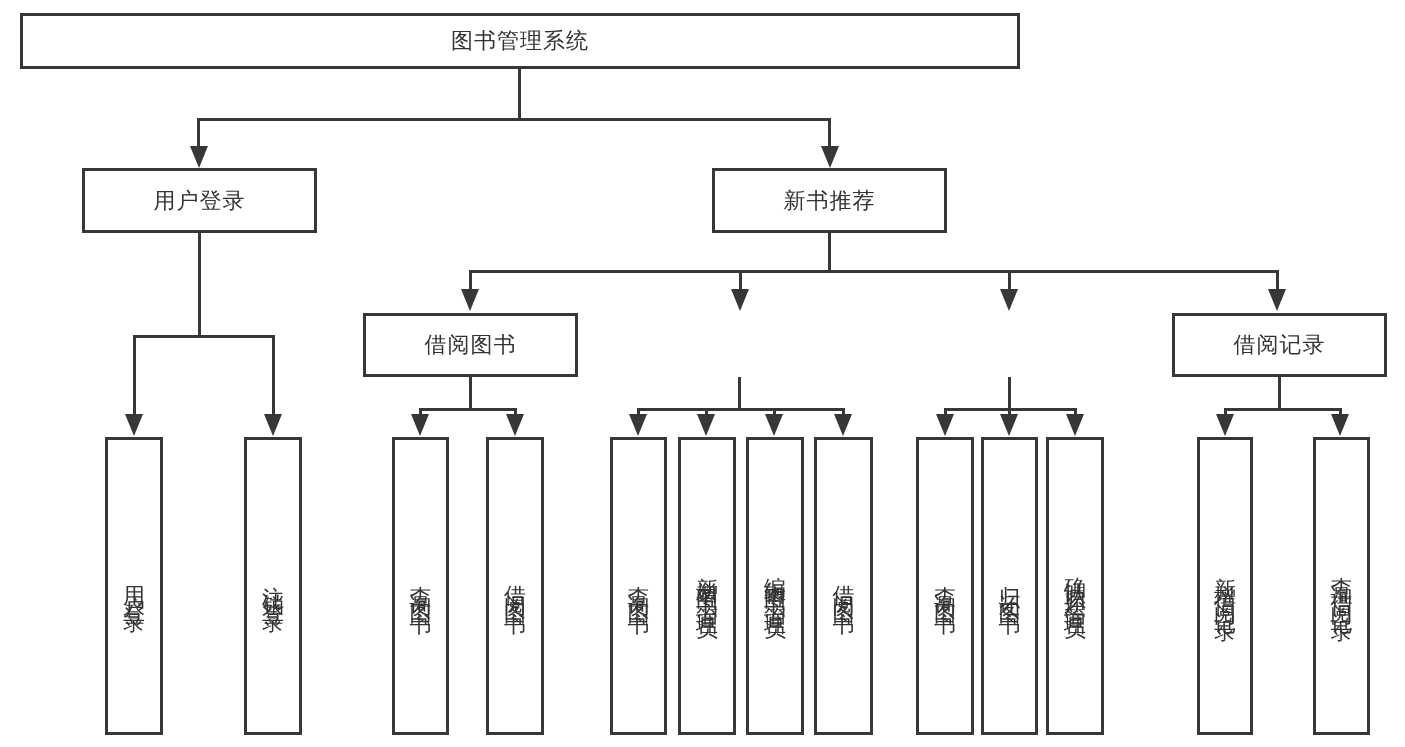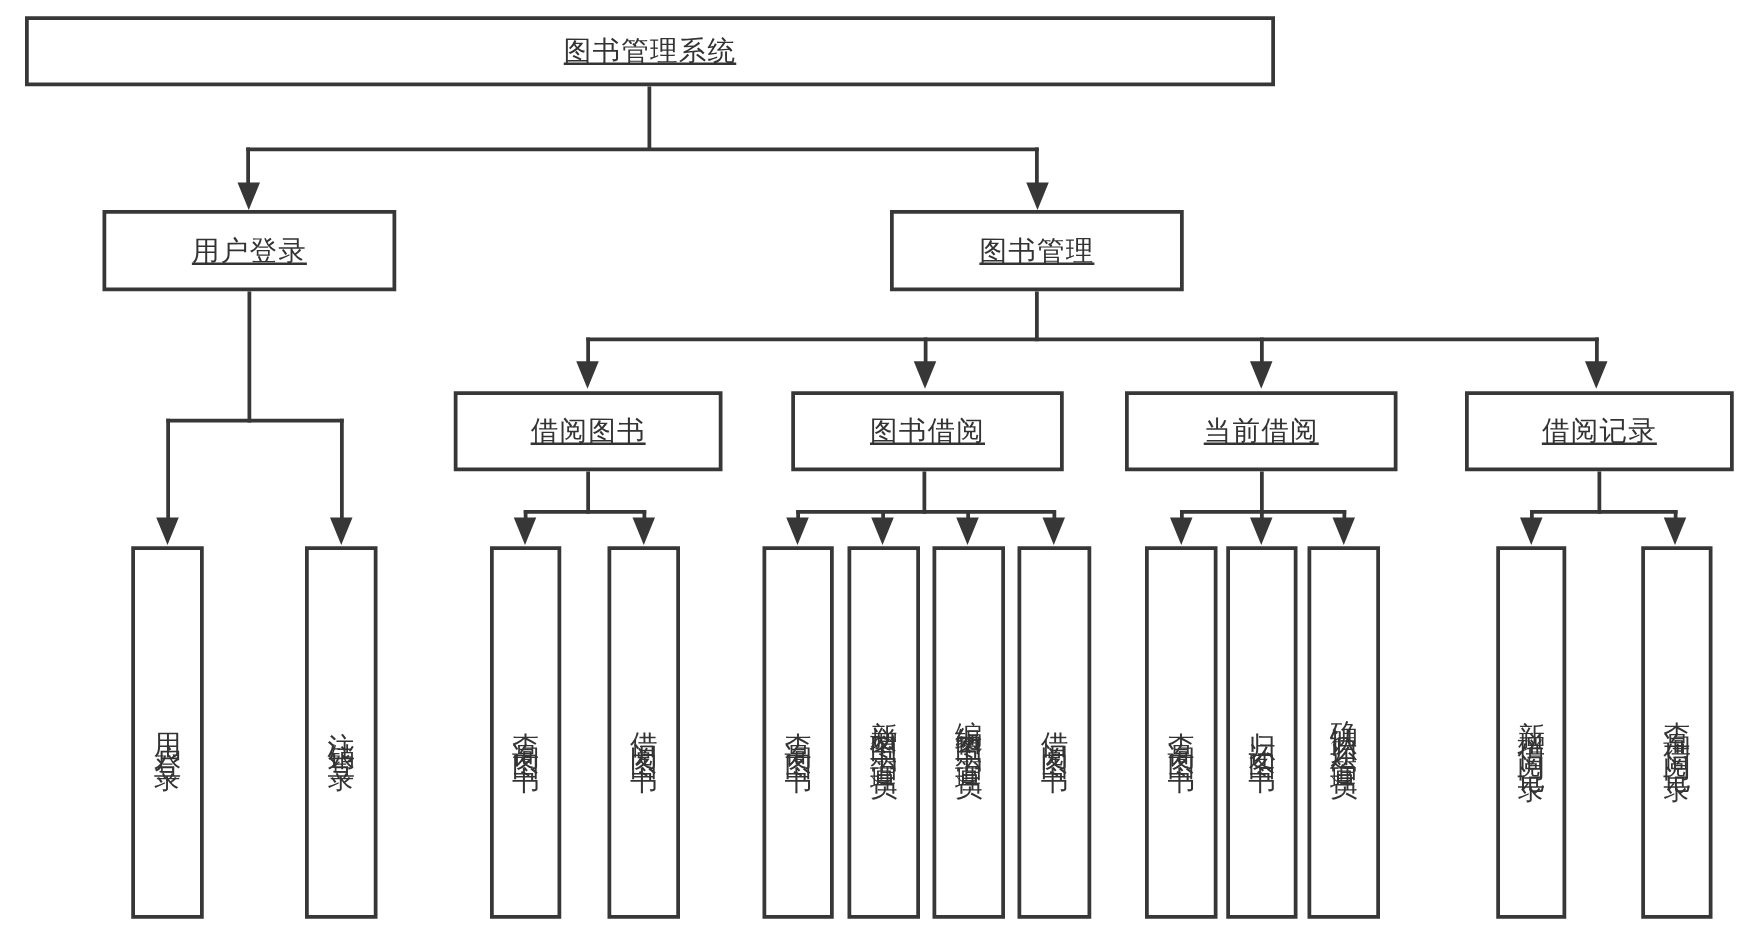--- a/index.html
+++ b/index.html
@@ -23,21 +23,21 @@
     box-sizing: border-box;
     border: 3px solid var(--line);
     background: var(--background);
     display: flex;
     align-items: center;
     justify-content: center;
     font-size: 22px;
     color: var(--text);
     z-index: 2;
   }
-  .box .hlabel { white-space: nowrap; letter-spacing: 1px; text-decoration: underline; }
+  .box .hlabel { white-space: nowrap; letter-spacing: 1px; }
   .box .vlabel {
     writing-mode: vertical-rl;
     text-orientation: mixed;
     letter-spacing: 9px;
     line-height: 1;
     white-space: nowrap;
   }
   .hline, .vline { position: absolute; background: var(--line); z-index: 1; }
   .hline { height: 3px; }
   .vline { width: 3px; }
@@ -73,21 +73,21 @@
   <div class="hline" style="left:197px; top:118px; width:634px;"></div>
   <div class="vline" style="left:197px; top:118px; height:32px;"></div>
   <div class="arrow" style="left:190px; top:146px;"></div>
   <div class="vline" style="left:828px; top:118px; height:32px;"></div>
   <div class="arrow" style="left:821px; top:146px;"></div>
 
   <div class="box" style="left:82px; top:168px; width:235px; height:65px;">
     <span class="hlabel">用户登录</span>
   </div>
   <div class="box" style="left:712px; top:168px; width:235px; height:65px;">
-    <span class="hlabel">图书管理</span>
+    <span class="hlabel">新书推荐</span>
   </div>
 
   <div class="vline" style="left:198px; top:233px; height:105px;"></div>
   <div class="hline" style="left:133px; top:335px; width:142px;"></div>
   <div class="vline" style="left:133px; top:335px; height:82px;"></div>
   <div class="arrow" style="left:125px; top:414px;"></div>
   <div class="vline" style="left:272px; top:335px; height:82px;"></div>
   <div class="arrow" style="left:264px; top:414px;"></div>
 
   <div class="vline" style="left:828px; top:233px; height:40px;"></div>
@@ -96,26 +96,20 @@
   <div class="arrow" style="left:461px; top:289px;"></div>
   <div class="vline" style="left:739px; top:270px; height:22px;"></div>
   <div class="arrow" style="left:731px; top:289px;"></div>
   <div class="vline" style="left:1008px; top:270px; height:22px;"></div>
   <div class="arrow" style="left:1000px; top:289px;"></div>
   <div class="vline" style="left:1276px; top:270px; height:22px;"></div>
   <div class="arrow" style="left:1268px; top:289px;"></div>
 
   <div class="box" style="left:363px; top:313px; width:215px; height:64px;">
     <span class="hlabel">借阅图书</span>
-  </div>
-  <div class="box" style="left:633px; top:313px; width:218px; height:64px;">
-    <span class="hlabel">图书借阅</span>
-  </div>
-  <div class="box" style="left:900px; top:313px; width:218px; height:64px;">
-    <span class="hlabel">当前借阅</span>
   </div>
   <div class="box" style="left:1172px; top:313px; width:215px; height:64px;">
     <span class="hlabel">借阅记录</span>
   </div>
 
   <div class="vline" style="left:469px; top:377px; height:34px;"></div>
   <div class="hline" style="left:419px; top:408px; width:98px;"></div>
   <div class="vline" style="left:419px; top:408px; height:10px;"></div>
   <div class="arrow" style="left:411px; top:414px;"></div>
   <div class="vline" style="left:514px; top:408px; height:10px;"></div>

